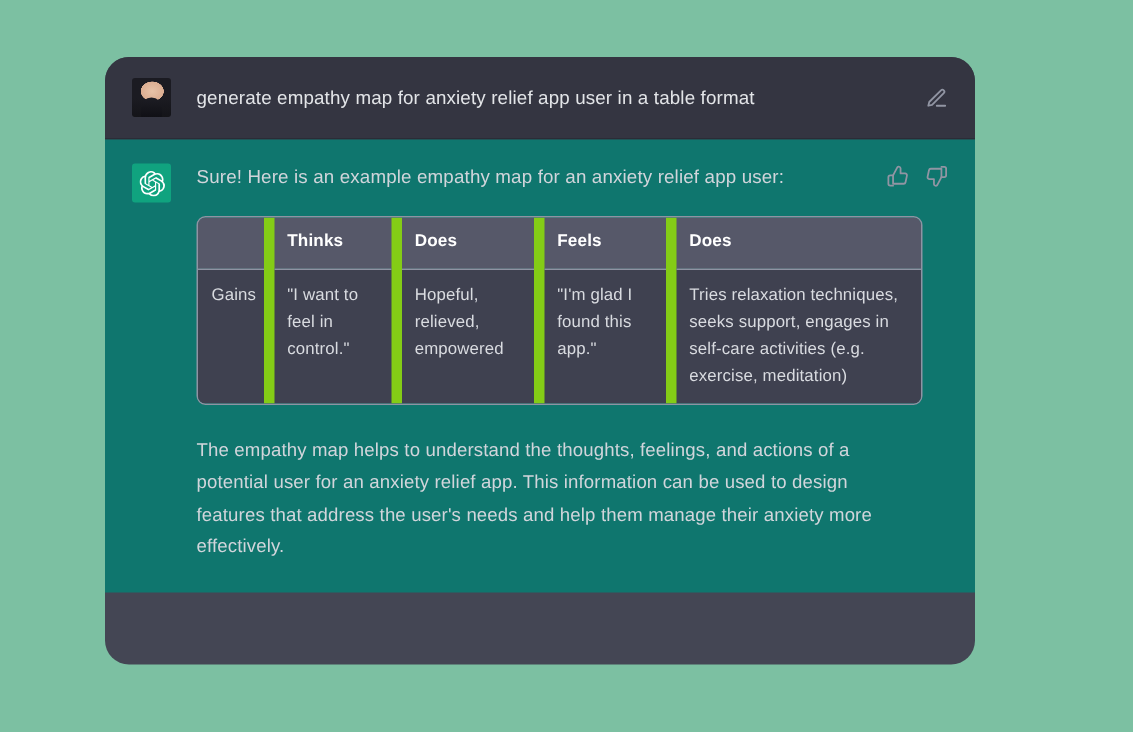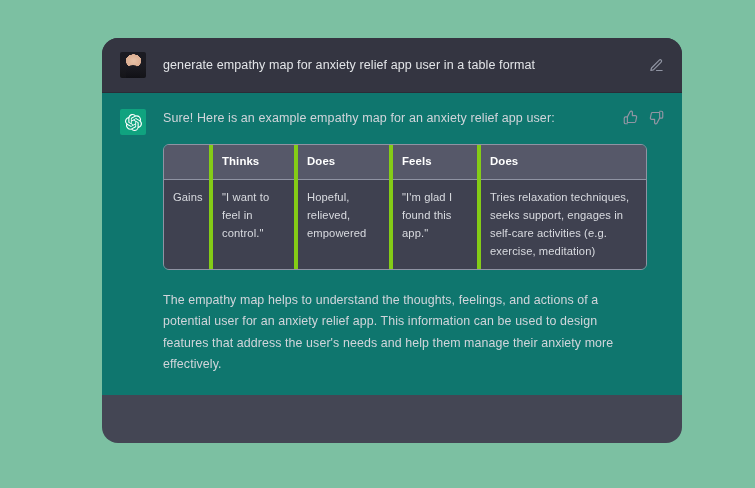--- a/index.html
+++ b/index.html
@@ -19,21 +19,20 @@
   
   .chat-card {
     position: absolute;
     left: 70px;
     top: 38px;
     width: 580px;
     height: 405px;
     border-radius: 16px;
     overflow: hidden;
     background: #444654;
-    margin-left: 32px;
   }
 
   
   .turn {
     position: relative;
     display: flex;
     align-items: flex-start;
     padding: 16px 18px 16px 18px;
   }
 
@@ -138,21 +137,21 @@
   }
 
   table.empathy-table {
     border-collapse: collapse;
     width: 100%;
     table-layout: fixed;
   }
 
   table.empathy-table th,
   table.empathy-table td {
-    border-right: 4px solid #84cc16;
+    border-right: 7px solid #84cc16;
     border-bottom: 1px solid #8f93a3;
     padding: 8px 9px 9px 9px;
     text-align: left;
     vertical-align: top;
     font-size: 11.2px;
     line-height: 1.62;
     letter-spacing: 0.1px;
   }
   table.empathy-table th:last-child,
   table.empathy-table td:last-child { border-right: 0; }

